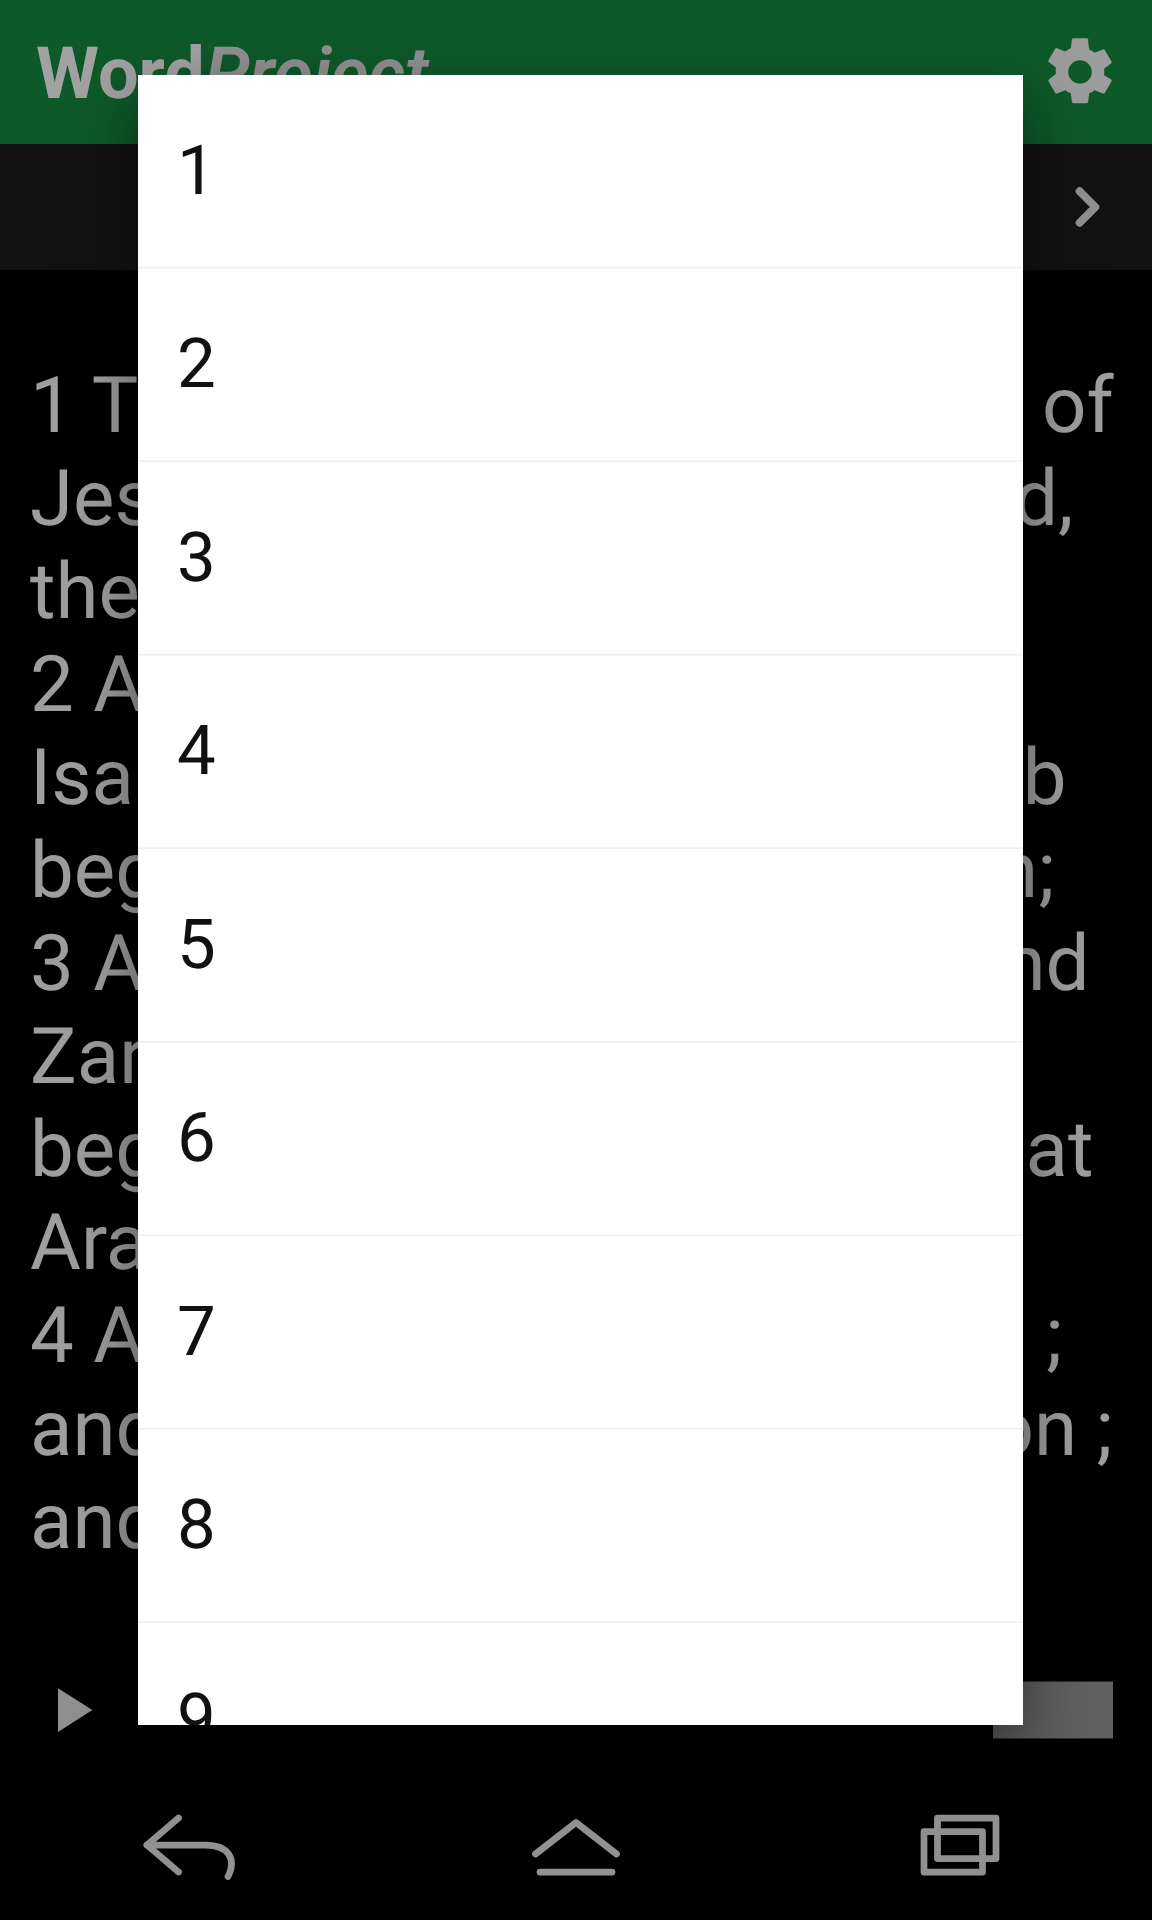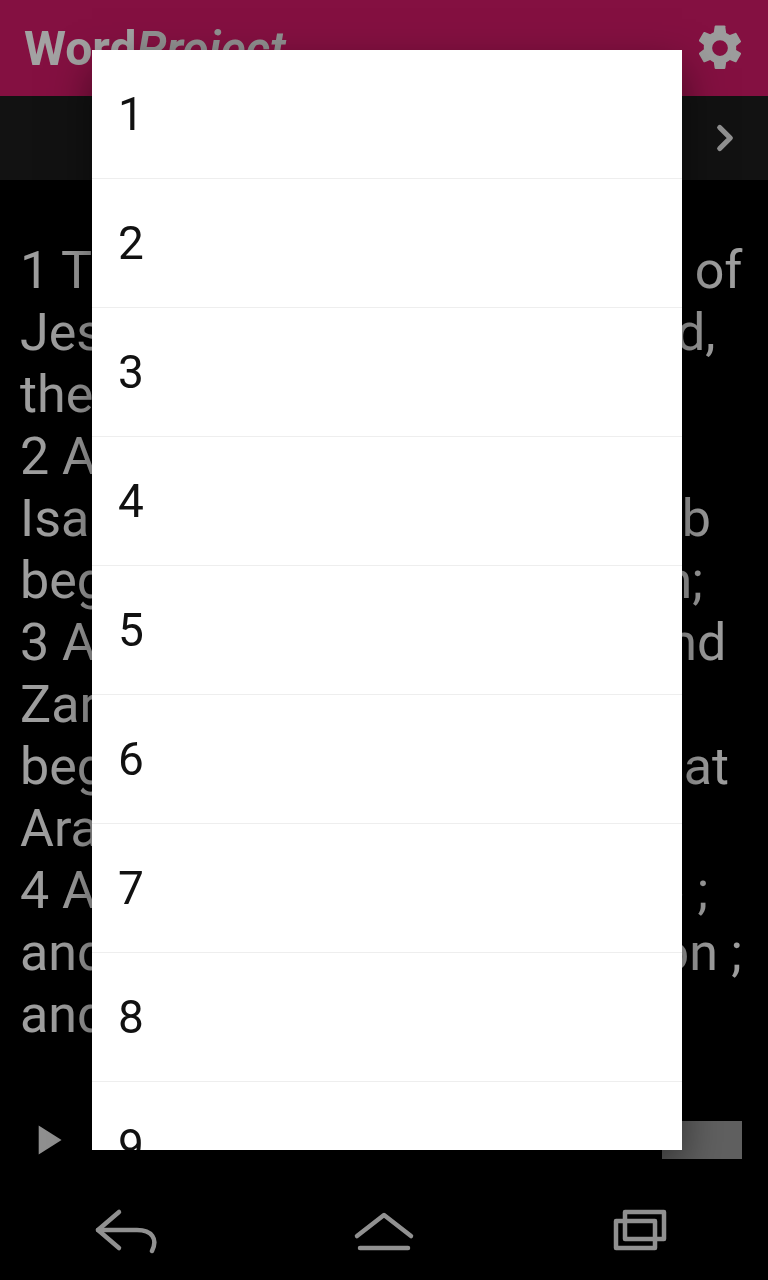--- a/index.html
+++ b/index.html
@@ -15,21 +15,21 @@
     width: 768px;
     height: 1280px;
     background: #000;
   }
   
   .app-bar {
     position: absolute;
     top: 0; left: 0;
     width: 100%;
     height: 96px;
-    background: #be185d;
+    background: #15803d;
     display: flex;
     align-items: center;
     justify-content: space-between;
     padding: 0 18px 0 24px;
   }
   .app-title {
     font-size: 48px;
     color: #cfcfcf;
     font-style: italic;
     font-weight: 600;

